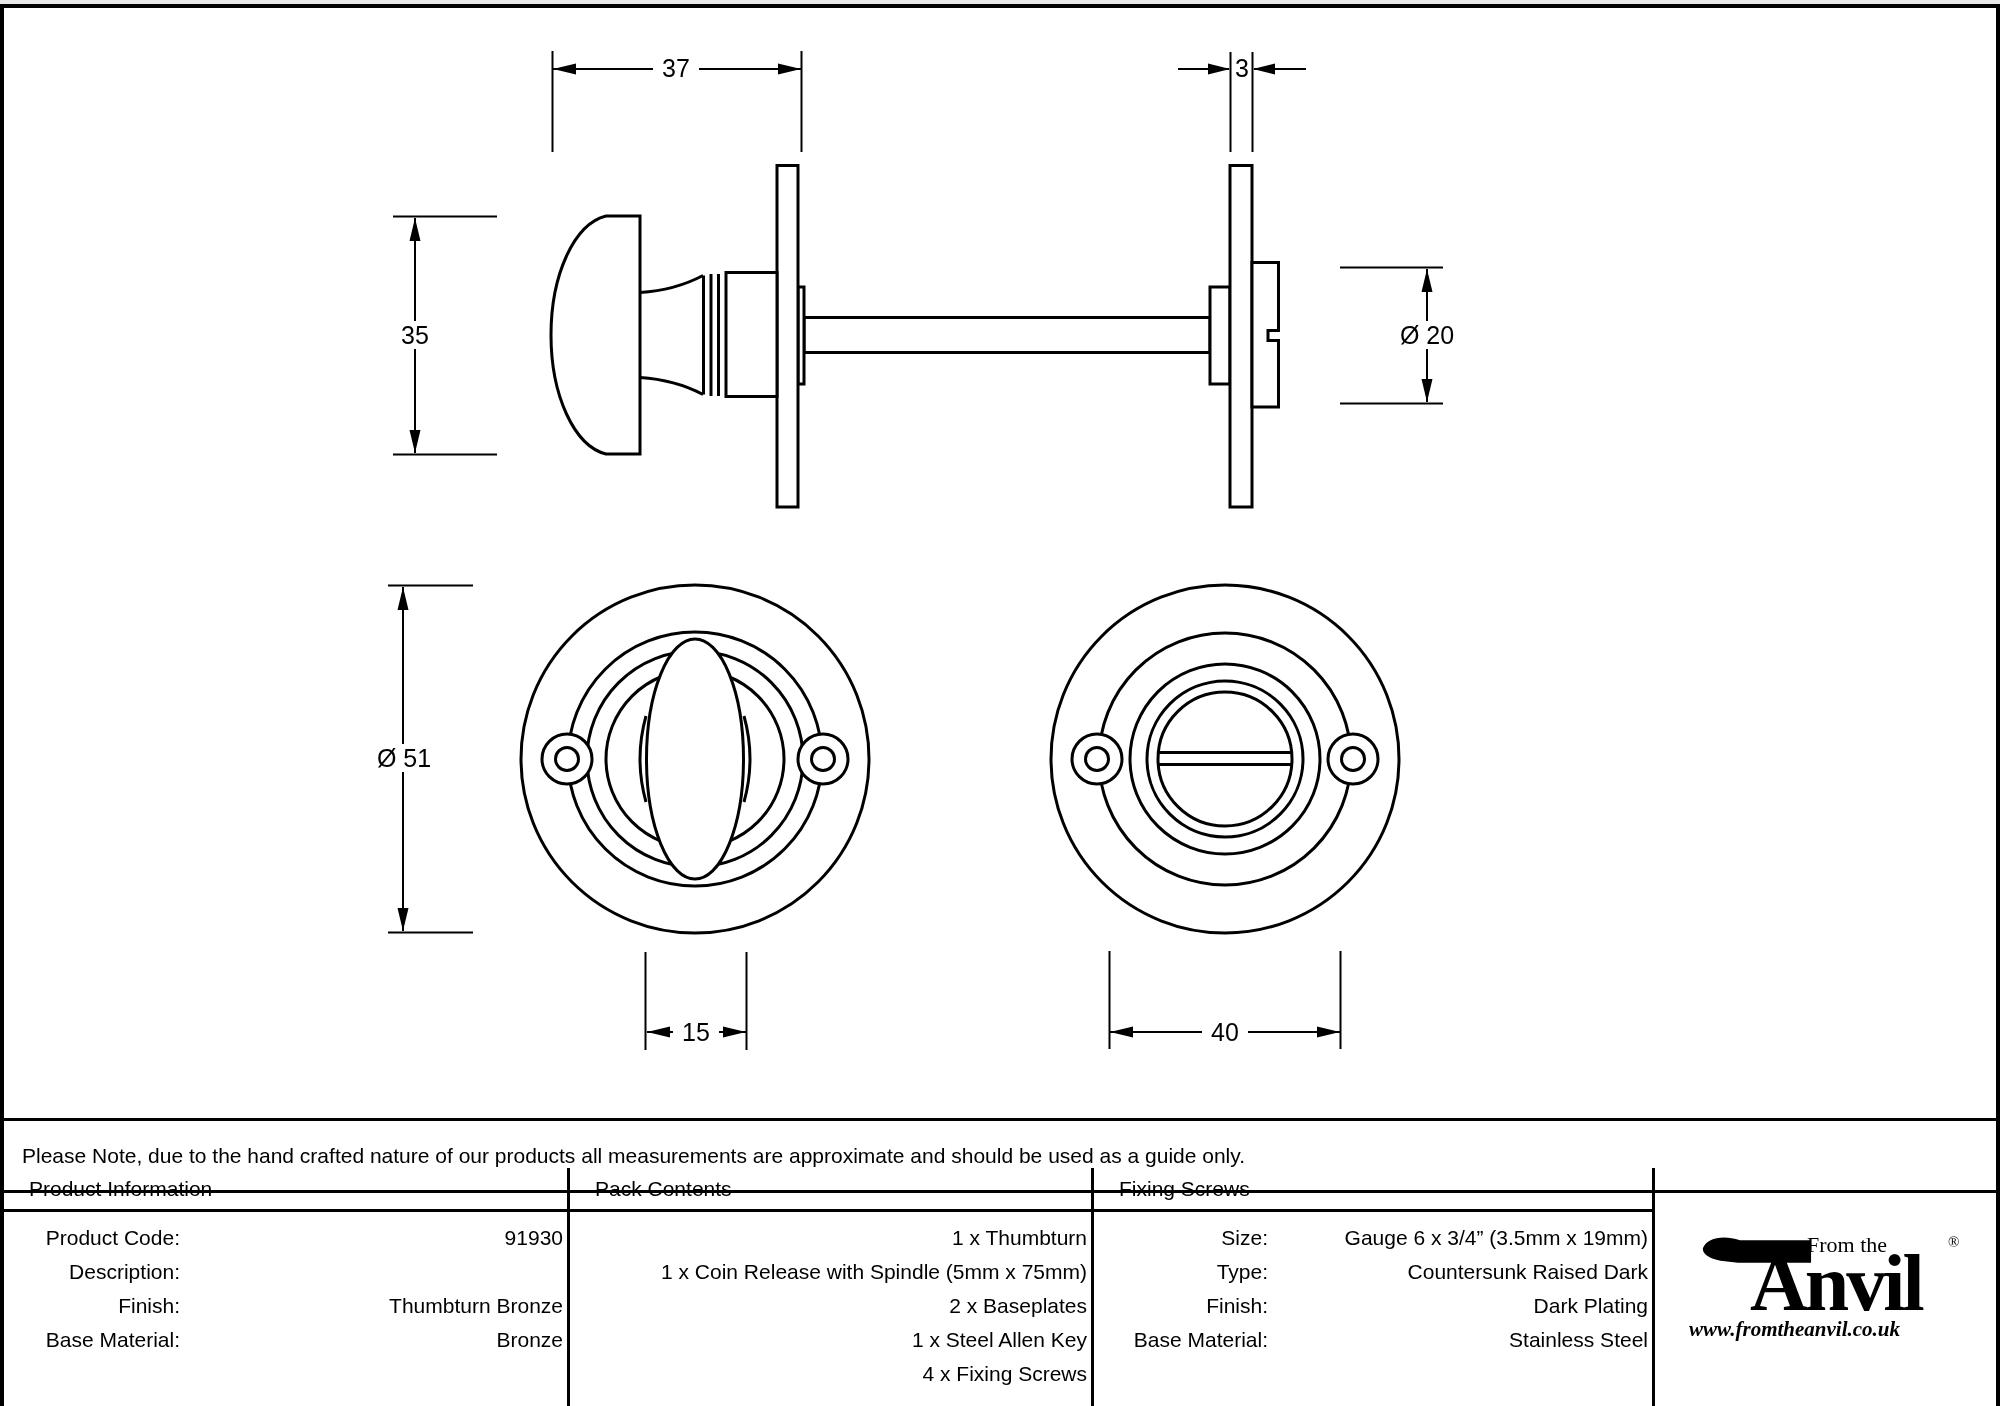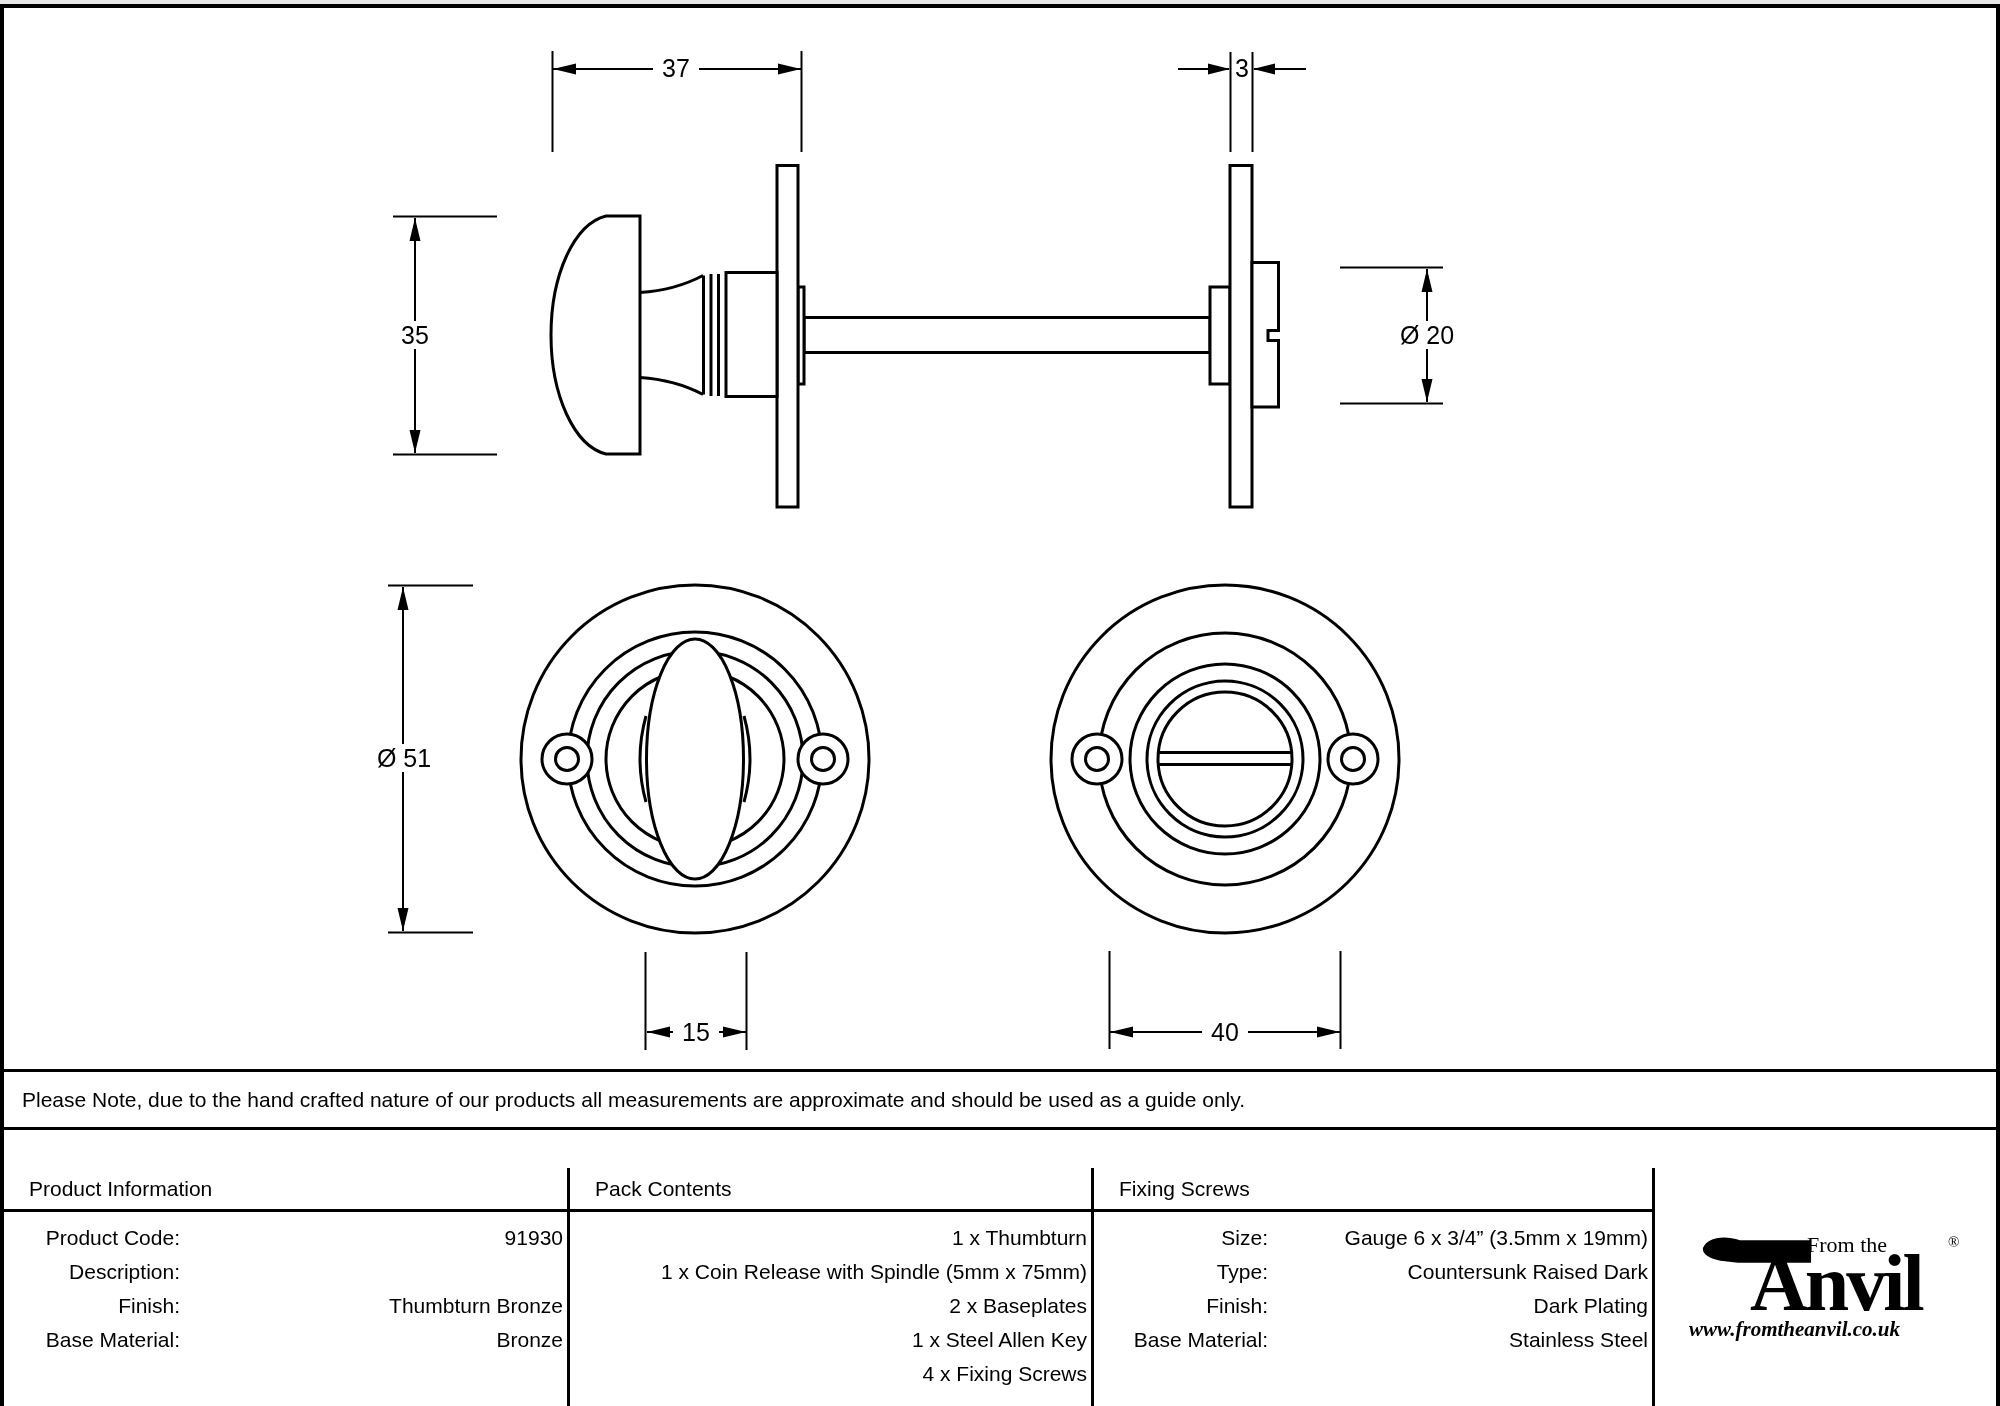--- a/index.html
+++ b/index.html
@@ -4,21 +4,21 @@
 <style>
   html,body{margin:0;padding:0;background:#e8e8e8;}
   .page{
     position:relative;width:2000px;height:1406px;margin:4px auto;
     background:#fff;border:4px solid #000;box-sizing:border-box;overflow:hidden;
     font-family:"Liberation Sans",sans-serif;color:#000;
   }
   svg text{font-family:"Liberation Sans",sans-serif;fill:#000;}
   .drawing{position:absolute;left:0;top:0;}
   .note-row{
-    position:absolute;left:0;right:0;top:1061px;height:61px;box-sizing:border-box;
+    position:absolute;left:0;right:0;top:1110px;height:75px;box-sizing:border-box;
     border-top:3px solid #000;border-bottom:3px solid #000;
     display:flex;align-items:center;padding-left:18px;font-size:21px;
   }
   .info-table{
     position:absolute;left:0;right:0;top:1160px;bottom:0;
     display:grid;grid-template-columns:566px 524px 561px auto;
   }
   .col{box-sizing:border-box;position:relative;}
   .col.bordered{border-right:3px solid #000;}
   .cell-header{

